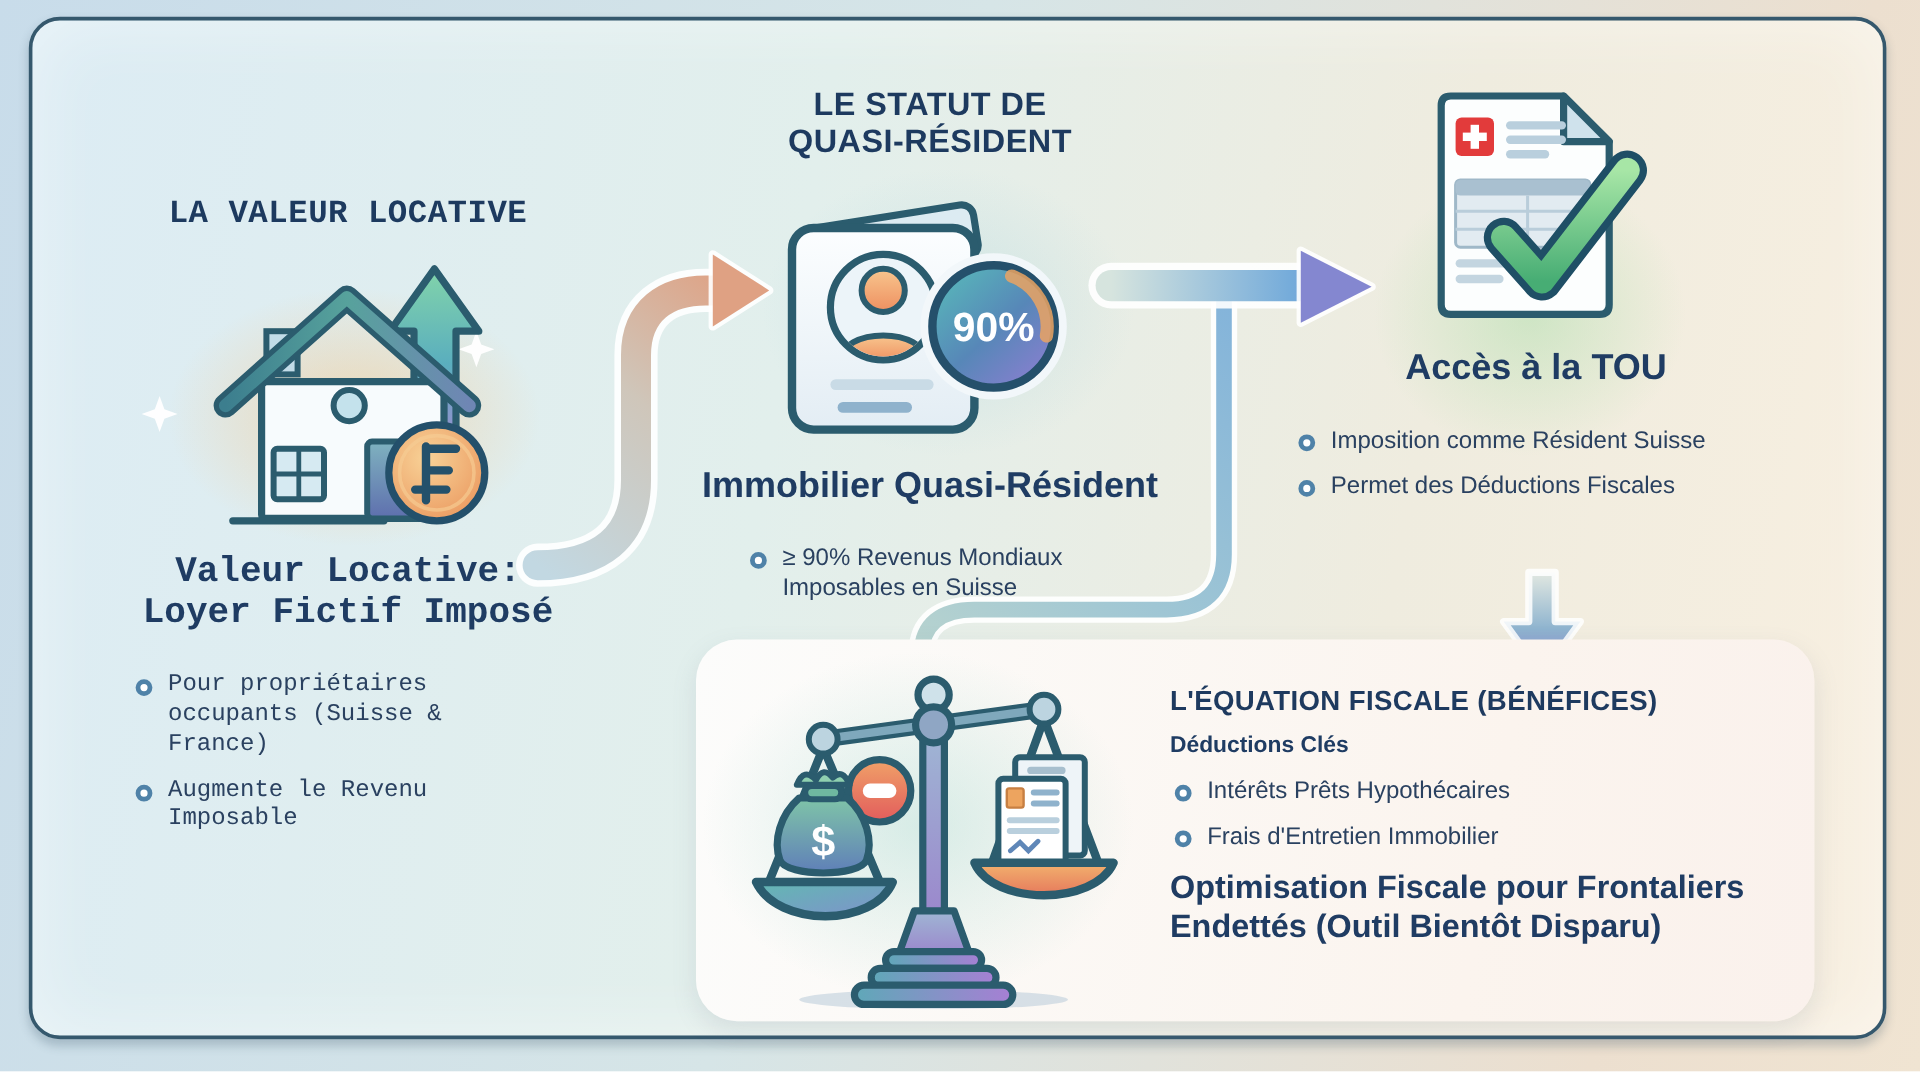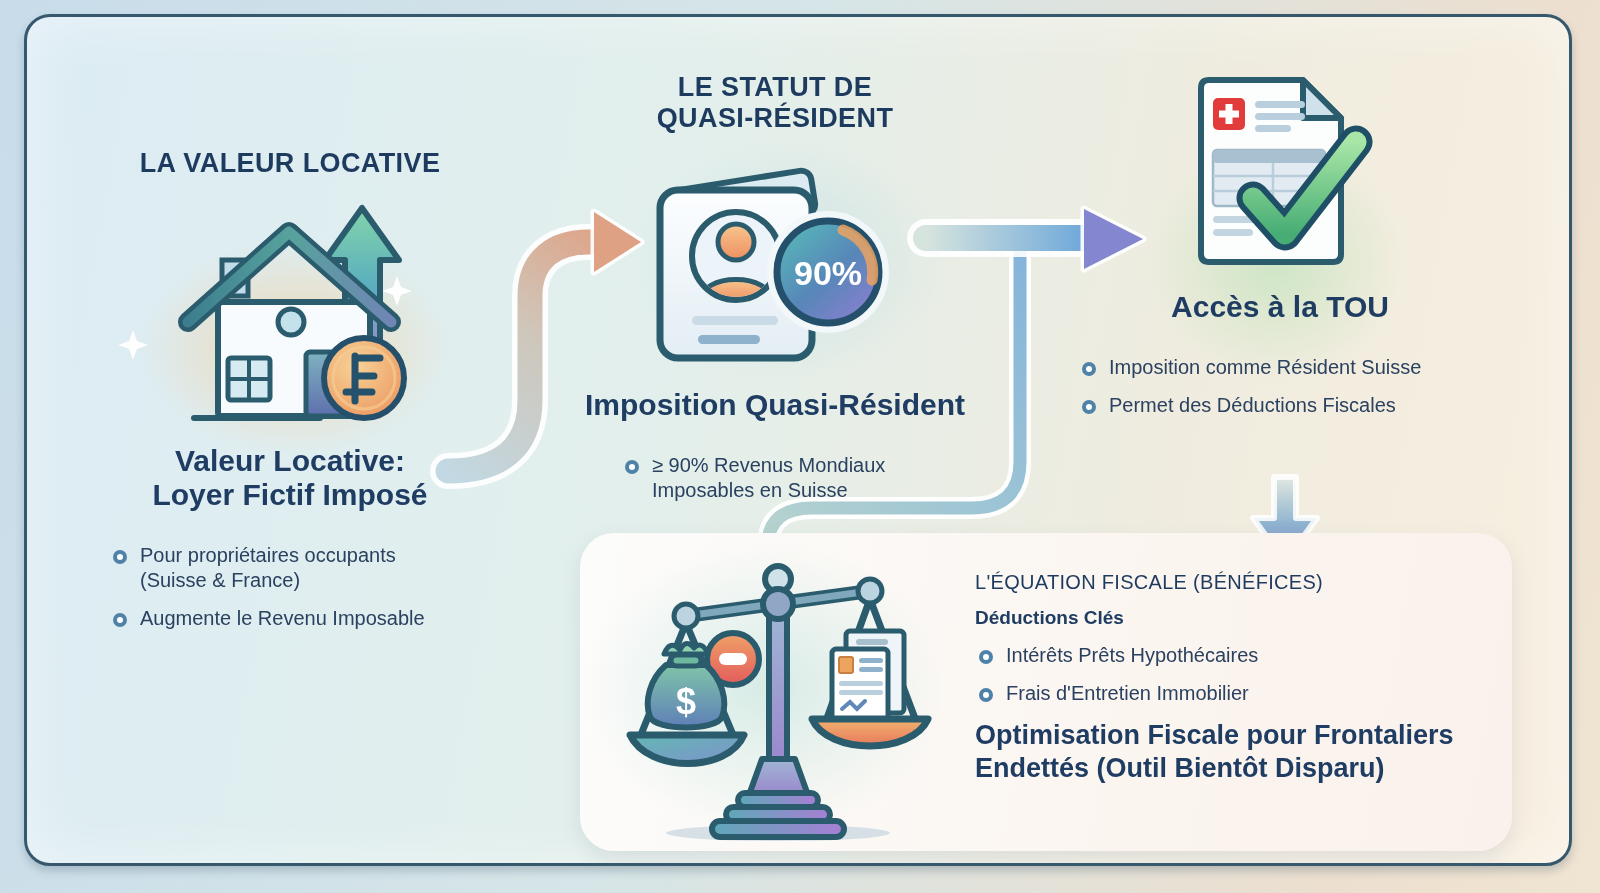--- a/index.html
+++ b/index.html
@@ -6,21 +6,21 @@
   body{font-family:"Liberation Sans",sans-serif;}
   .canvas{position:relative;width:1600px;height:893px;overflow:hidden;
     background:linear-gradient(105deg,#c8dcea 0%,#d6e5e7 45%,#ecdfcf 85%,#f0e4d2 100%);}
   .frame{position:absolute;left:24px;top:14px;width:1548px;height:852px;box-sizing:border-box;
     border:3px solid #35586d;border-radius:26px;
     background:linear-gradient(100deg,#dcecf4 0%,#e2efec 40%,#efecdf 72%,#f8efe0 100%);
     box-shadow:0 5px 8px rgba(50,80,100,.25), inset 0 0 60px rgba(255,255,255,.45);}
   .glow{position:absolute;pointer-events:none;}
   .connectors{position:absolute;left:0;top:0;pointer-events:none;}
   .col{position:absolute;text-align:center;}
-  #col1{left:85px;top:126px;width:410px;}
+  #col1{left:85px;top:142px;width:410px;font-family:Liberation Mono, monospace;}
   #col2{left:555px;top:50px;width:440px;}
   #col3{left:1030px;top:50px;width:500px;}
   .col-title{font-size:27px;font-weight:bold;color:#1d3a5f;letter-spacing:.4px;line-height:1.14;white-space:pre-line;}
   .icon-wrap{position:relative;margin:14px auto 0;}
   #col1 .icon-wrap{width:240px;height:228px;margin-top:16px;}
   #col2 .icon-wrap{width:250px;height:218px;}
   #col3 .icon-wrap{width:210px;height:210px;margin-top:16px;}
   .col-heading{font-size:30px;font-weight:bold;color:#1f3c63;line-height:1.16;white-space:pre-line;margin-top:14px;}
   .bullets{margin-top:15px;text-align:left;}
   #col1 .bullets{margin-left:28px;width:345px;}
@@ -28,21 +28,21 @@
   #col3 .bullets{margin-left:52px;width:435px;}
   .bullet{display:flex;gap:13px;font-size:20px;color:#2a4160;line-height:1.24;margin-bottom:13px;}
   .dot{flex:0 0 auto;width:14px;height:14px;border:4px solid #4f82a8;border-radius:50%;background:#fff;margin-top:7px;box-sizing:border-box;}
   .bottom-panel{position:absolute;left:580px;top:533px;width:932px;height:318px;border-radius:34px;
     background:linear-gradient(100deg,#fcfcfb 0%,#fbf4ee 70%,#faf1ec 100%);
     box-shadow:0 8px 20px rgba(120,130,150,.16);}
   .scale-glow{position:absolute;left:5px;top:10px;width:360px;height:290px;border-radius:50%;
     background:radial-gradient(closest-side,rgba(160,215,205,.4),rgba(160,215,205,0));}
   .scale-box{position:absolute;left:30px;top:20px;width:330px;height:288px;}
   .panel-text{position:absolute;left:395px;top:38px;width:520px;text-align:left;}
-  .panel-title{font-size:20px;font-weight:normal;color:#1e3a5f;letter-spacing:.3px;}
+  .panel-title{font-size:23px;font-weight:bold;color:#1e3a5f;letter-spacing:.3px;}
   .panel-subtitle{font-size:19px;font-weight:bold;color:#1f3c63;margin-top:13px;}
   .panel-text .bullets{margin-top:14px;margin-left:4px;width:480px;}
   .panel-footer{font-size:27px;font-weight:bold;color:#1f3c63;line-height:1.25;margin-top:8px;white-space:pre-line;}
 </style>
 </head>
 <body>
 
 <div class="canvas">
 
   <div class="frame"></div>
@@ -205,21 +205,21 @@
         <rect x="48" y="179" width="62" height="9" rx="4.5" fill="#8fb2cc"></rect>
 
         <g>
           <circle cx="178" cy="116" r="61" fill="#f2f7fa"></circle>
           <circle cx="178" cy="116" r="51" fill="url(#badgeg)" stroke="#25506b" stroke-width="7"></circle>
           <path d="M 193 74 A 45 45 0 0 1 222 124" fill="none" stroke="#eaa362" stroke-width="11" stroke-linecap="round" opacity=".85"></path>
           <text x="178" y="117" text-anchor="middle" dominant-baseline="central" font-family="Liberation Sans, sans-serif" font-size="34" font-weight="bold" fill="#ffffff">90%</text>
         </g>
       </svg>
     </div>
-    <h3 class="col-heading">Imposition Quasi-Résident</h3>
+    <h3 class="col-heading">Immobilier Quasi-Résident</h3>
     <div class="bullets">
       <div class="bullet">
         <span class="dot"></span>
         <span>≥ 90% Revenus Mondiaux Imposables en Suisse</span>
       </div>
     </div>
   </section>
 
   <section class="col" id="col3">
     <div class="icon-wrap">

